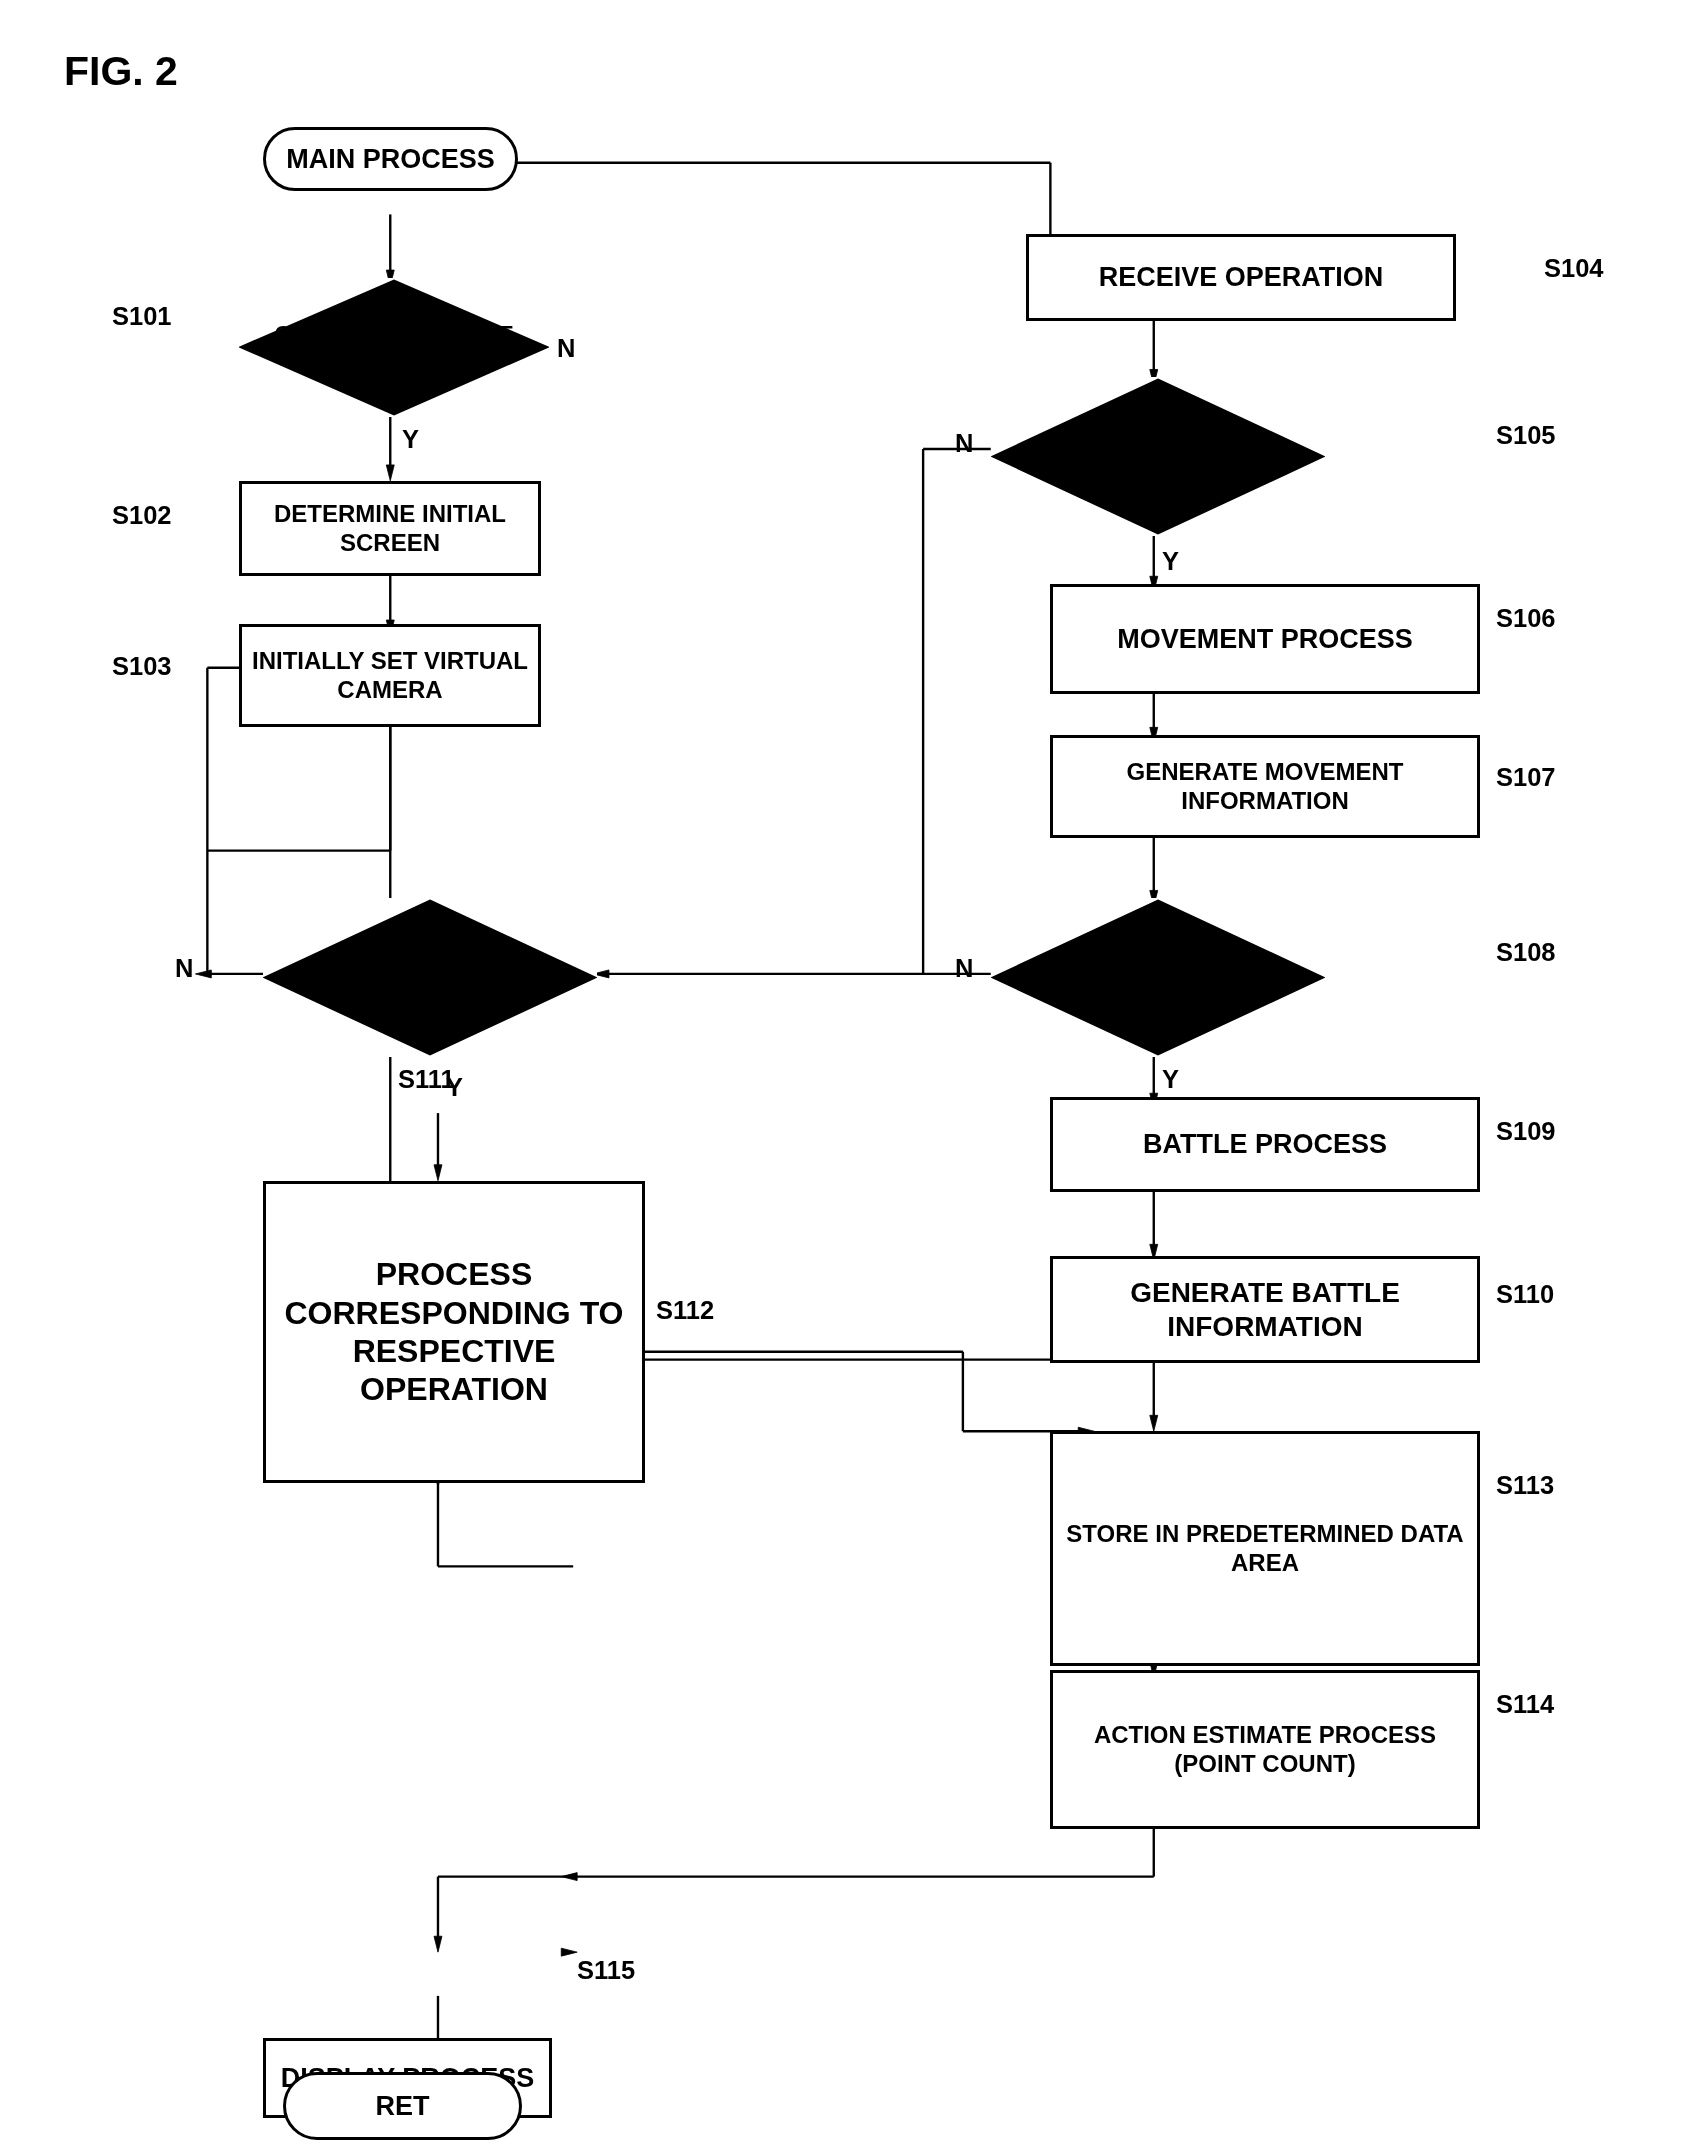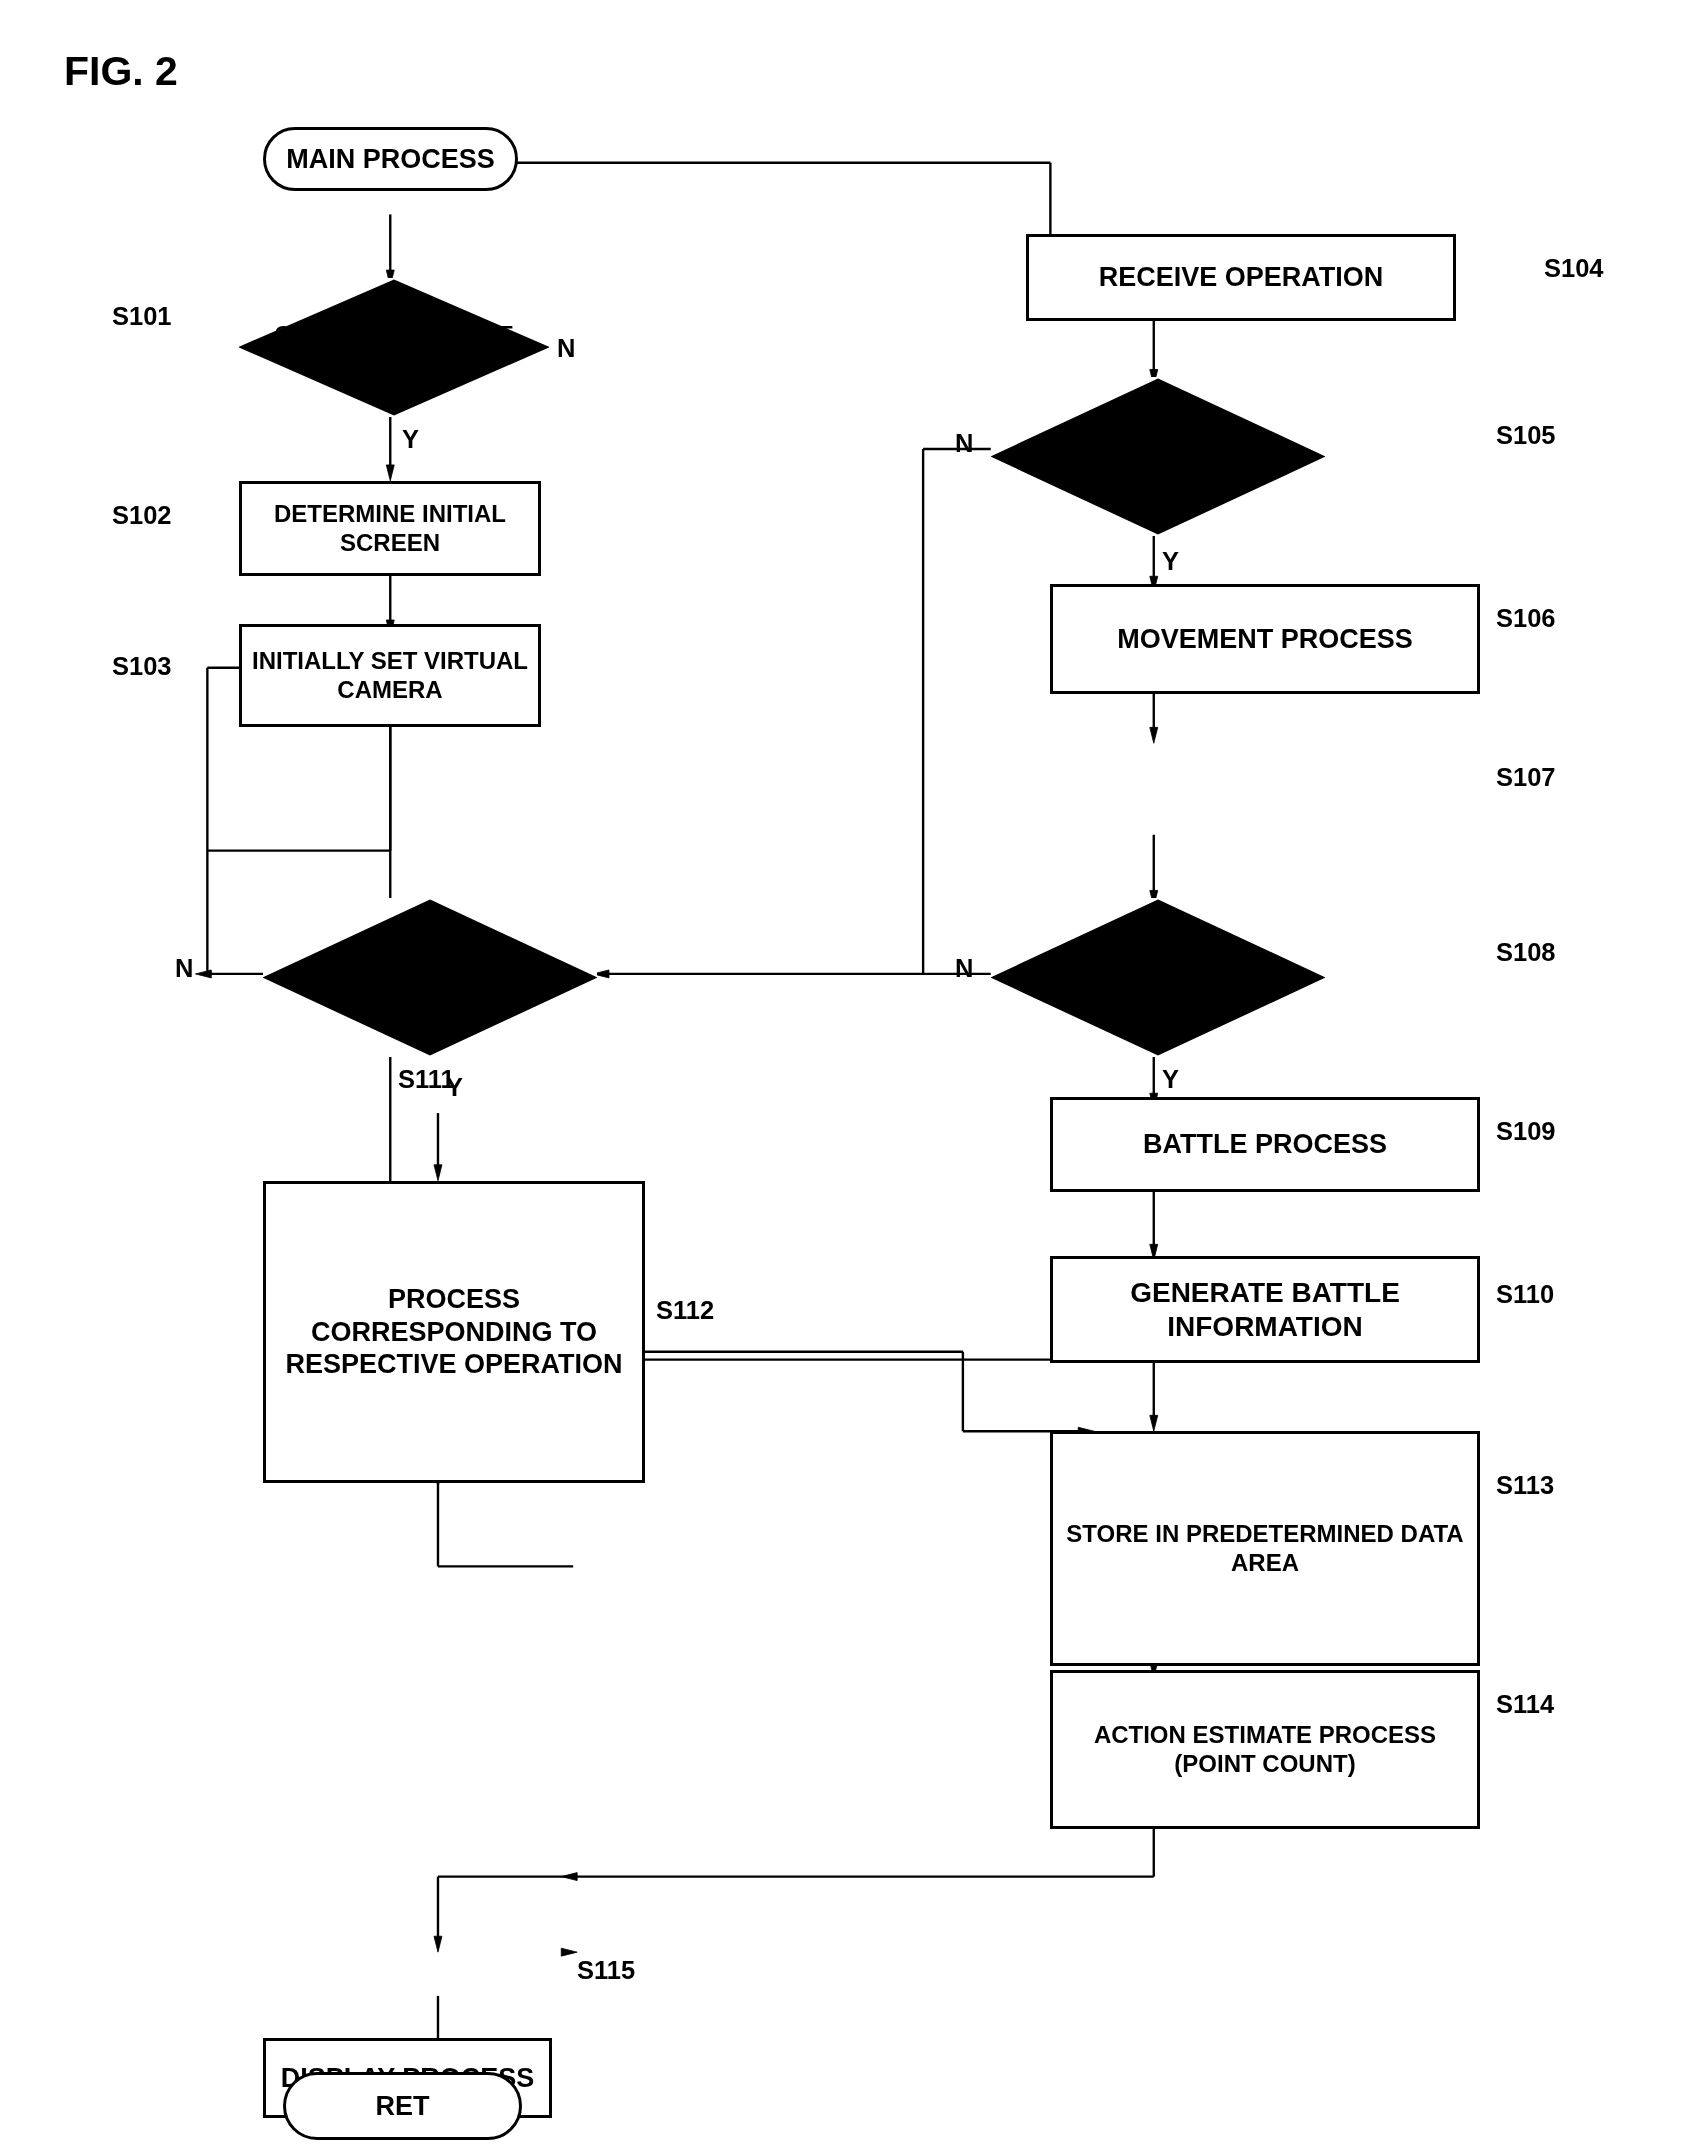--- a/index.html
+++ b/index.html
@@ -230,20 +230,23 @@
   <div class="fc-label" style="left:1114px; top:436px;">Y</div>
 
   <div class="fc-label" style="left:1448px; top:493px;">S106</div>
 
   <div class="fc-node fc-rect" style="left:1002px; top:473px; width:430px; height:110px;">
     <span>MOVEMENT PROCESS</span>
   </div>
 
   <div class="fc-label" style="left:1448px; top:652px;">S107</div>
 
+  <div class="fc-node fc-rect" style="left:1002px; top:624px; width:430px; height:103px;">
+    <span style="font-size:24px;">GENERATE MOVEMENT INFORMATION</span>
+  </div>
 
   <div class="fc-label" style="left:1448px; top:827px;">S108</div>
 
   <div class="fc-node fc-diamond" style="left:943px; top:787px; width:334px; height:159px;">
     <svg viewBox="0 0 420 200" preserveAspectRatio="none">
       <polygon points="210,4 416,100 210,196 4,100" stroke="#000" stroke-width="4" fill="white"></polygon>
     </svg>
     <div class="fc-diamond-text" style="font-size:22px;">BATTLE OPERATION ?</div>
   </div>
 
@@ -272,21 +275,21 @@
     <div class="fc-diamond-text" style="font-size:22px;">OTHER OPERATION ?</div>
   </div>
 
   <div class="fc-label" style="left:127px; top:843px;">N</div>
 
   <div class="fc-label" style="left:398px; top:962px;">Y</div>
 
   <div class="fc-label" style="left:608px; top:1185px;">S112</div>
 
   <div class="fc-node fc-rect" style="left:215px; top:1070px; width:382px; height:302px;">
-    <span style="font-size:27px;">PROCESS CORRESPONDING TO RESPECTIVE OPERATION</span>
+    <span style="font-size:32px;">PROCESS CORRESPONDING TO RESPECTIVE OPERATION</span>
   </div>
 
   <div class="fc-label" style="left:1448px; top:1360px;">S113</div>
 
   <div class="fc-node fc-rect" style="left:1002px; top:1320px; width:430px; height:235px;">
     <span style="font-size:24px;">STORE IN PREDETERMINED DATA AREA</span>
   </div>
 
   <div class="fc-label" style="left:1448px; top:1579px;">S114</div>
 

